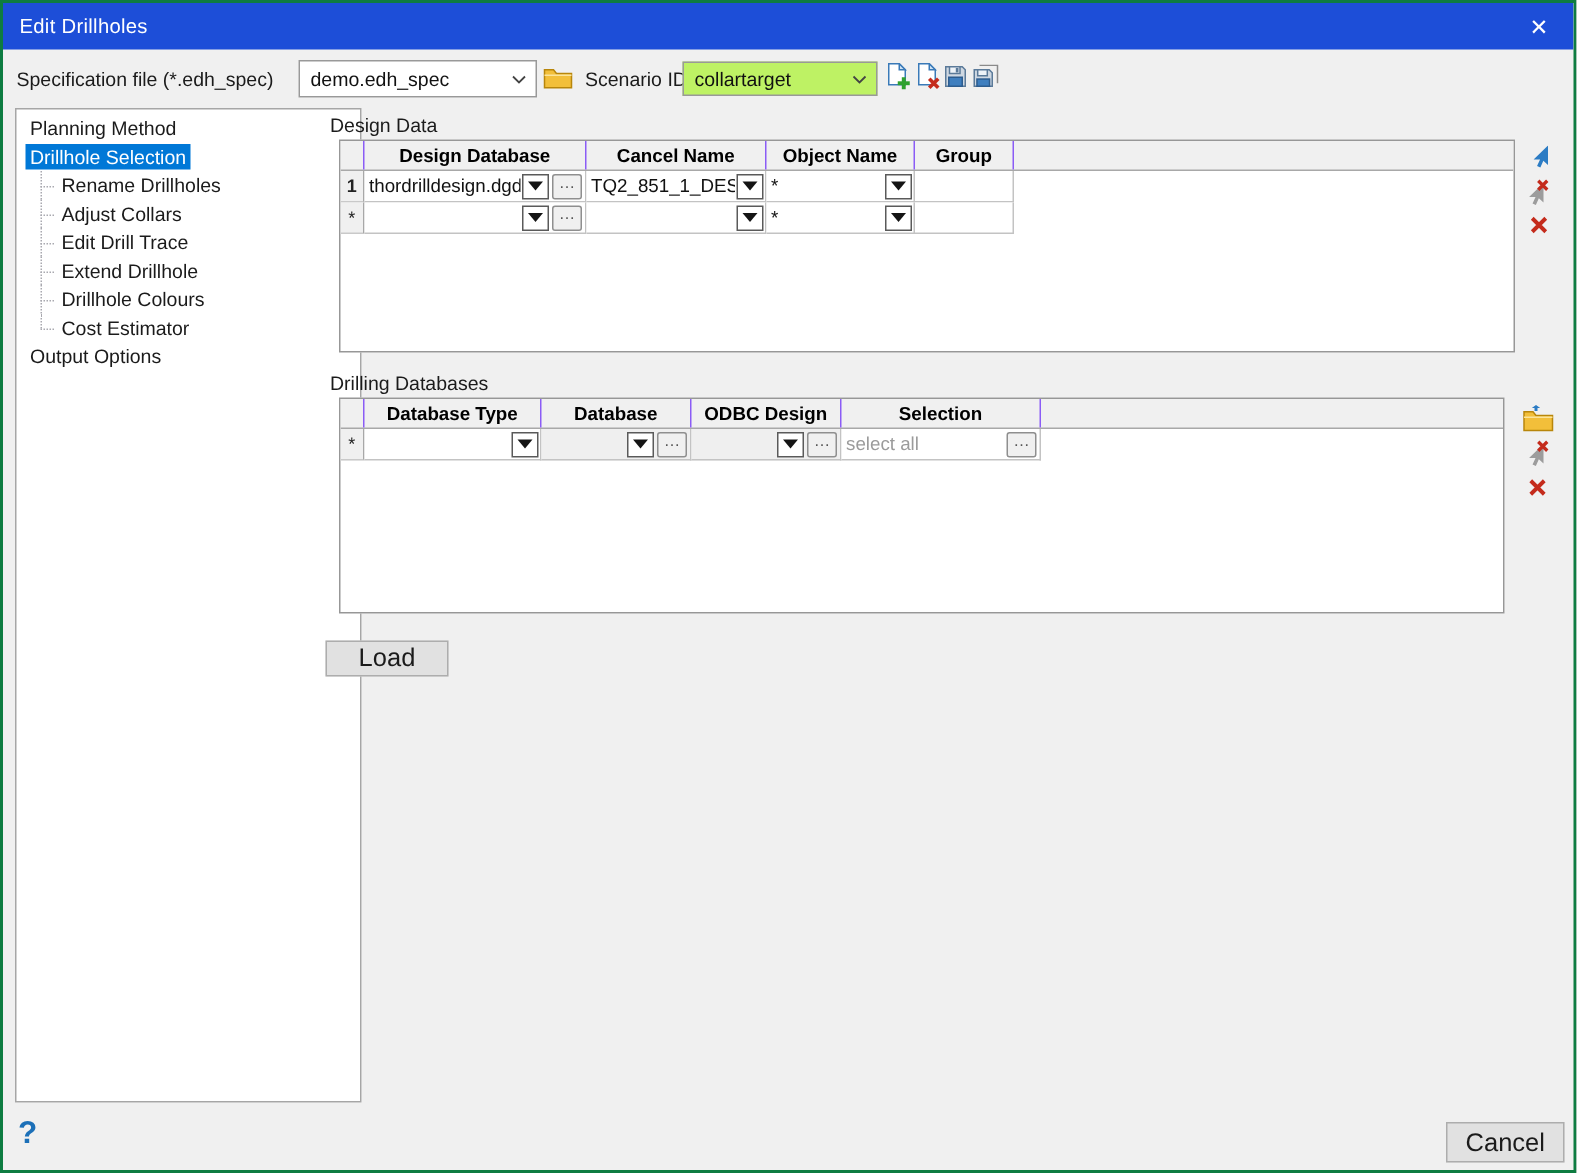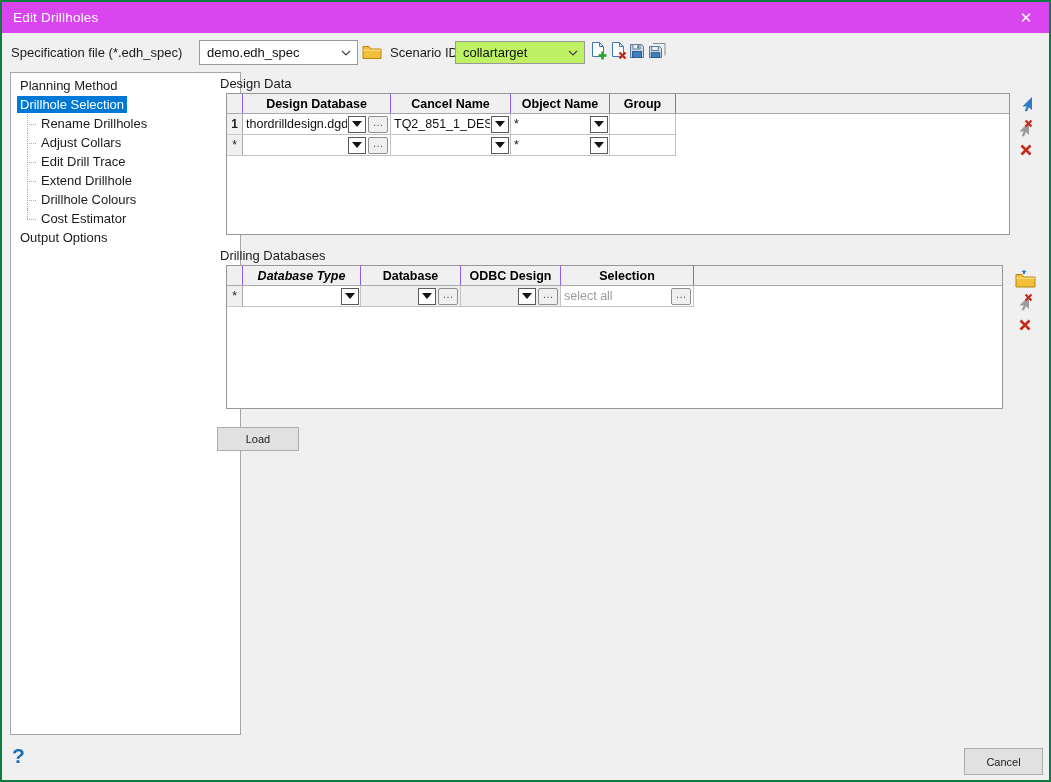--- a/index.html
+++ b/index.html
@@ -10,21 +10,21 @@
     position: relative;
     width: 1051px; height: 782px;
     background: #f0f0f0;
     border: 2px solid #0e7c41;
     overflow: hidden;
   }
 
   
   .titlebar {
     position: absolute; left:0; top:0; width:100%; height:31px;
-    background:#d946ef; color:#fff;
+    background:#1d4ed8; color:#fff;
     display:flex; align-items:center;
   }
   .titlebar .title { font-size:13.5px; padding-left:11px; letter-spacing:.2px; }
   .titlebar .close {
     margin-left:auto; width:46px; height:31px;
     display:flex; align-items:center; justify-content:center;
     font-size:15px; color:#fff; cursor:default;
   }
 
   
@@ -94,21 +94,21 @@
     width:20px; height:17px; margin:1px 2px 1px 1px; background:#f0f0f0; border:1px solid #8f8f8f; border-radius:2px;
     display:flex; align-items:center; justify-content:center; font-size:11px; color:#555; padding:0 0 4px 0; flex:none;
   }
 
   
   .sidebtn { position:absolute; background:transparent; border:none; padding:0; display:flex; }
 
   
   .push-btn {
     position:absolute; background:#e1e1e1; border:1px solid #adadad;
-    font-size:11px; color:#1b1b1b; font-family:"Liberation Sans",sans-serif;
+    font-size:17px; color:#1b1b1b; font-family:"Liberation Sans",sans-serif;
     display:flex; align-items:center; justify-content:center;
   }
   .help {
     position:absolute; left:10px; top:742px; font-size:21px; font-weight:bold; color:#1c70b8;
     background:none; border:none; font-family:"Liberation Sans",sans-serif;
   }
 </style>
 </head>
 <body>
 
@@ -272,21 +272,21 @@
   <button class="sidebtn" style="left:1018px; top:142px;">
     <svg width="12" height="12" viewBox="0 0 12 12">
       <path d="M1.5 1.5 L10.5 10.5 M10.5 1.5 L1.5 10.5" stroke="#c42b1c" stroke-width="2.6"></path>
     </svg>
   </button>
 
   <span class="group-label" style="left:218px; top:246px;">Drilling Databases</span>
   <div class="grid" style="left:224px; top:263px; width:777px; height:144px;">
     <div class="grid-header">
       <div class="gh-cell" style="width:16px;"></div>
-      <div class="gh-cell" style="width:118px;font-style:italic;">Database Type</div>
+      <div class="gh-cell" style="width:118px;">Database Type</div>
       <div class="gh-cell" style="width:100px;">Database</div>
       <div class="gh-cell" style="width:100px;">ODBC Design</div>
       <div class="gh-cell" style="width:133px;">Selection</div>
       <div class="gh-cell gh-filler"></div>
     </div>
     <div class="grid-row">
       <div class="g-rowhead">*</div>
       <div class="g-cell" style="width:118px;">
         <span class="g-text"></span>
         <button class="dd"></button>

